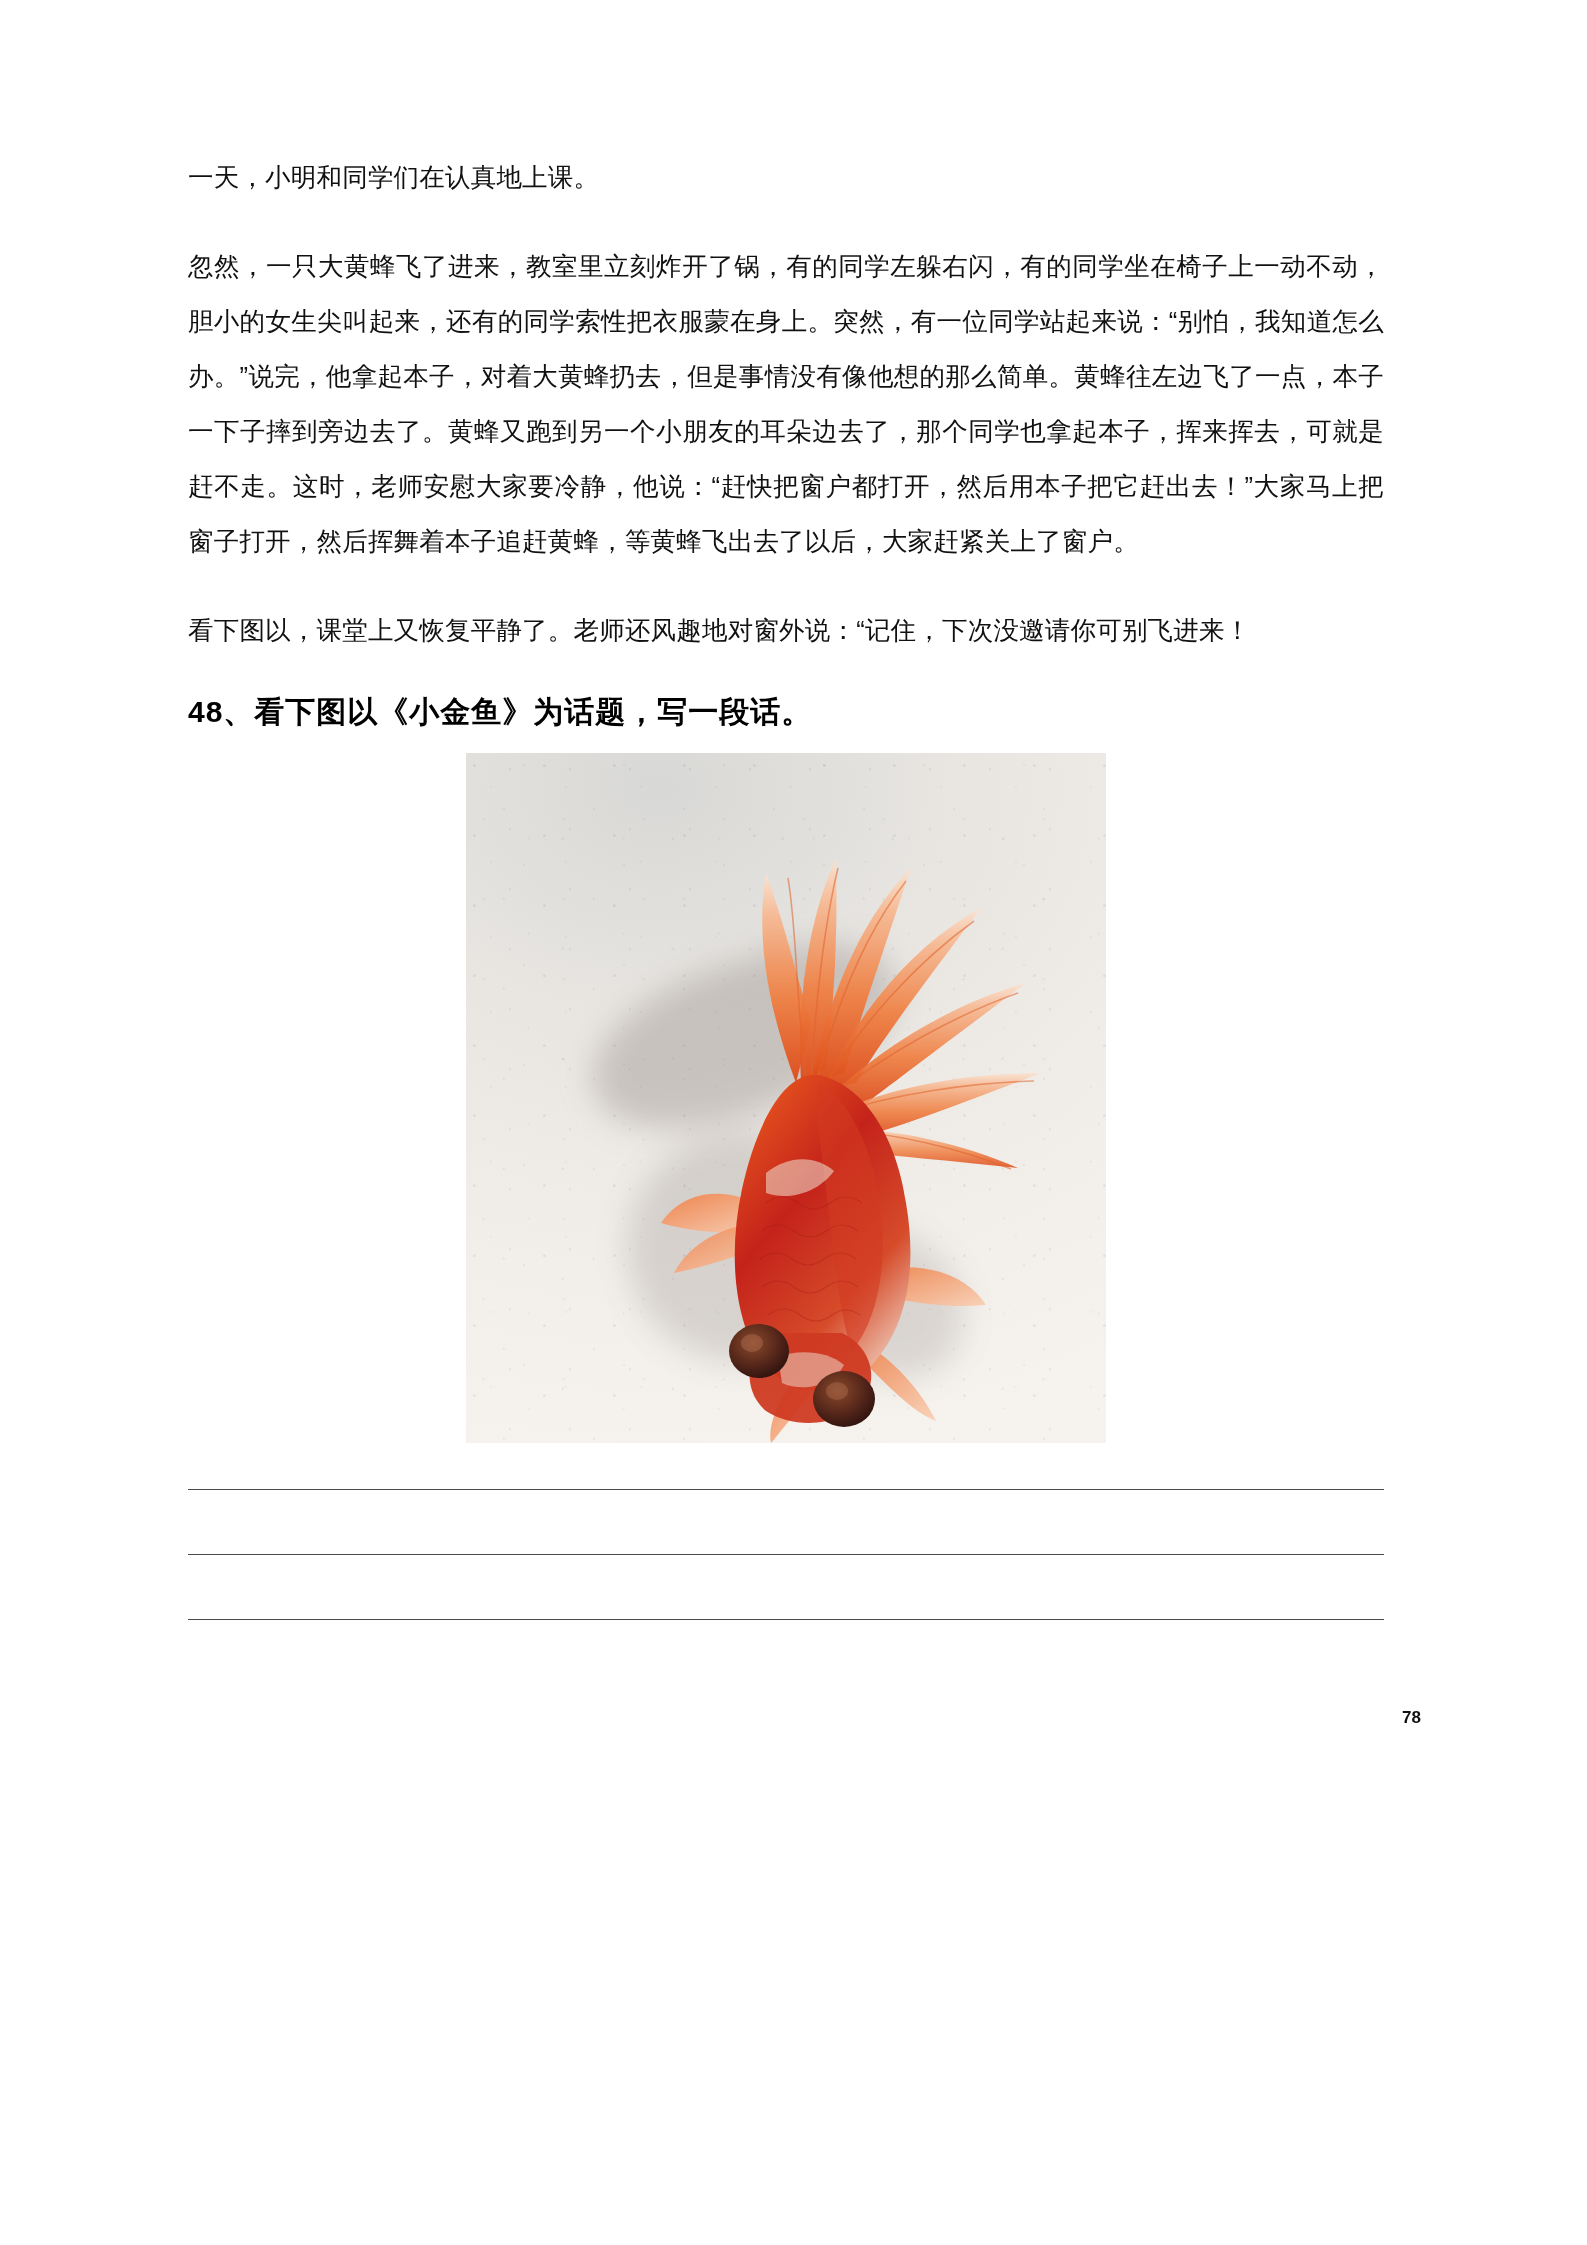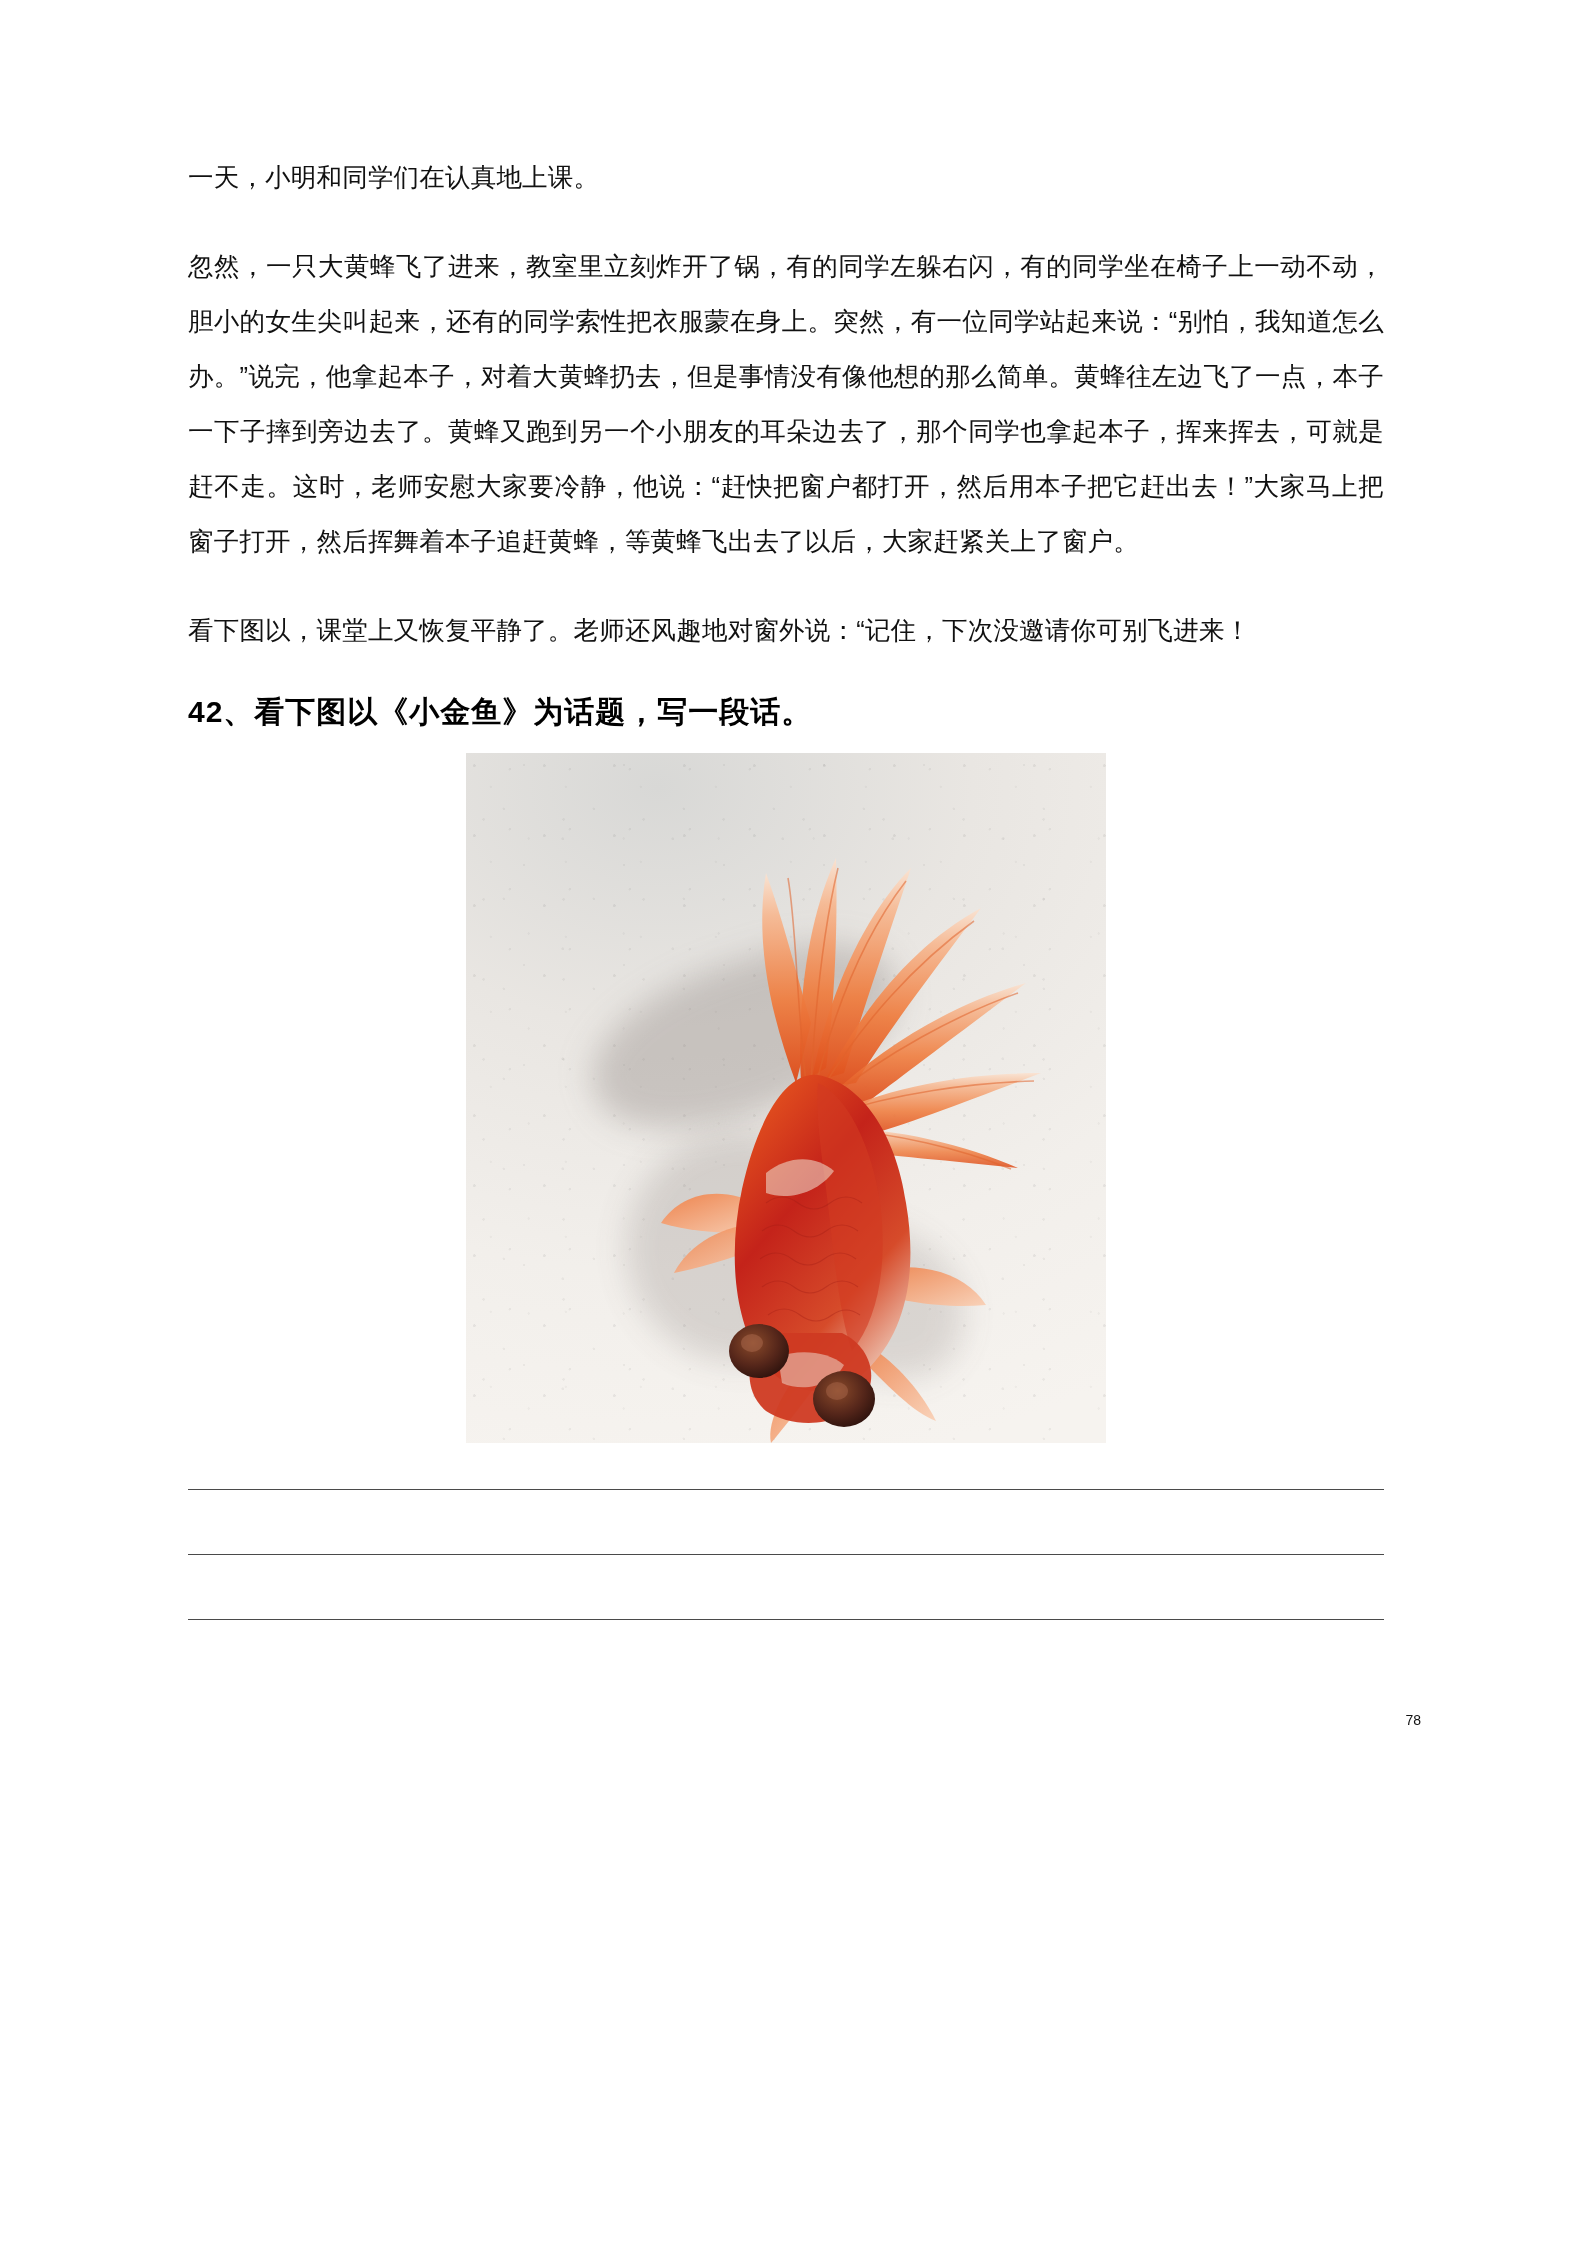--- a/index.html
+++ b/index.html
@@ -92,37 +92,37 @@
   .rule {
     border-top: 1.6px solid #4a4a4a;
     height: 0;
     margin: 0 0 64px 0;
   }
   .rule:last-child { margin-bottom: 0; }
   .page-number {
     position: absolute;
     right: 178px;
     bottom: 168px;
-    font-size: 14px;
-    font-weight: normal;
+    font-size: 17px;
+    font-weight: bold;
     color: #111;
   }
 </style>
 </head>
 <body>
 
 <div class="page">
 
   <div class="content">
 
     <p class="para">一天，小明和同学们在认真地上课。</p>
     <p class="para">忽然，一只大黄蜂飞了进来，教室里立刻炸开了锅，有的同学左躲右闪，有的同学坐在椅子上一动不动，胆小的女生尖叫起来，还有的同学索性把衣服蒙在身上。突然，有一位同学站起来说：“别怕，我知道怎么办。”说完，他拿起本子，对着大黄蜂扔去，但是事情没有像他想的那么简单。黄蜂往左边飞了一点，本子一下子摔到旁边去了。黄蜂又跑到另一个小朋友的耳朵边去了，那个同学也拿起本子，挥来挥去，可就是赶不走。这时，老师安慰大家要冷静，他说：“赶快把窗户都打开，然后用本子把它赶出去！”大家马上把窗子打开，然后挥舞着本子追赶黄蜂，等黄蜂飞出去了以后，大家赶紧关上了窗户。</p>
     <p class="para">看下图以，课堂上又恢复平静了。老师还风趣地对窗外说：“记住，下次没邀请你可别飞进来！</p>
 
-    <h2 class="qtitle">42、看下图以《小金鱼》为话题，写一段话。</h2>
+    <h2 class="qtitle">48、看下图以《小金鱼》为话题，写一段话。</h2>
 
     <div class="figure-wrap">
       <div class="figure">
         <div class="photo-bg"></div>
         <div class="photo-grain"></div>
         <div class="shadow-blob sh1"></div>
         <div class="shadow-blob sh2"></div>
         <div class="shadow-blob sh3"></div>
 
         <svg class="fish" viewBox="0 0 640 690">

